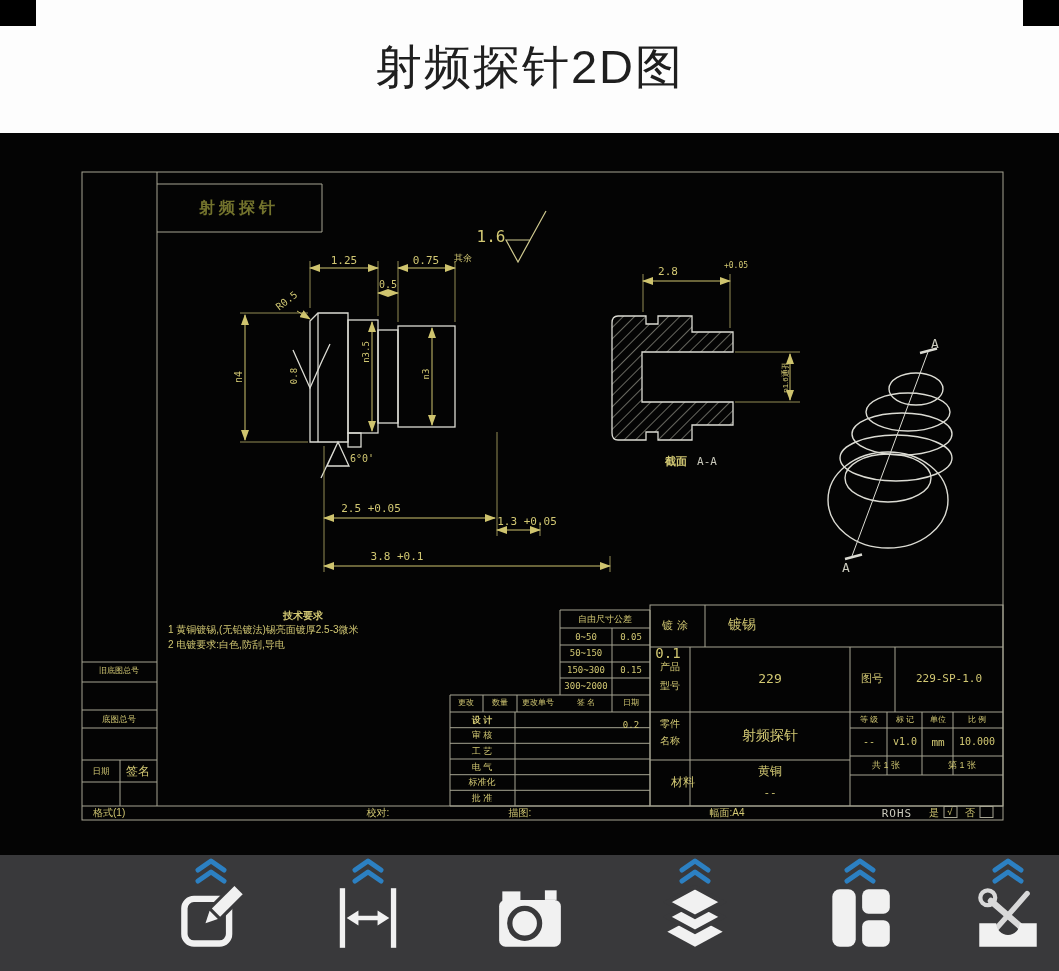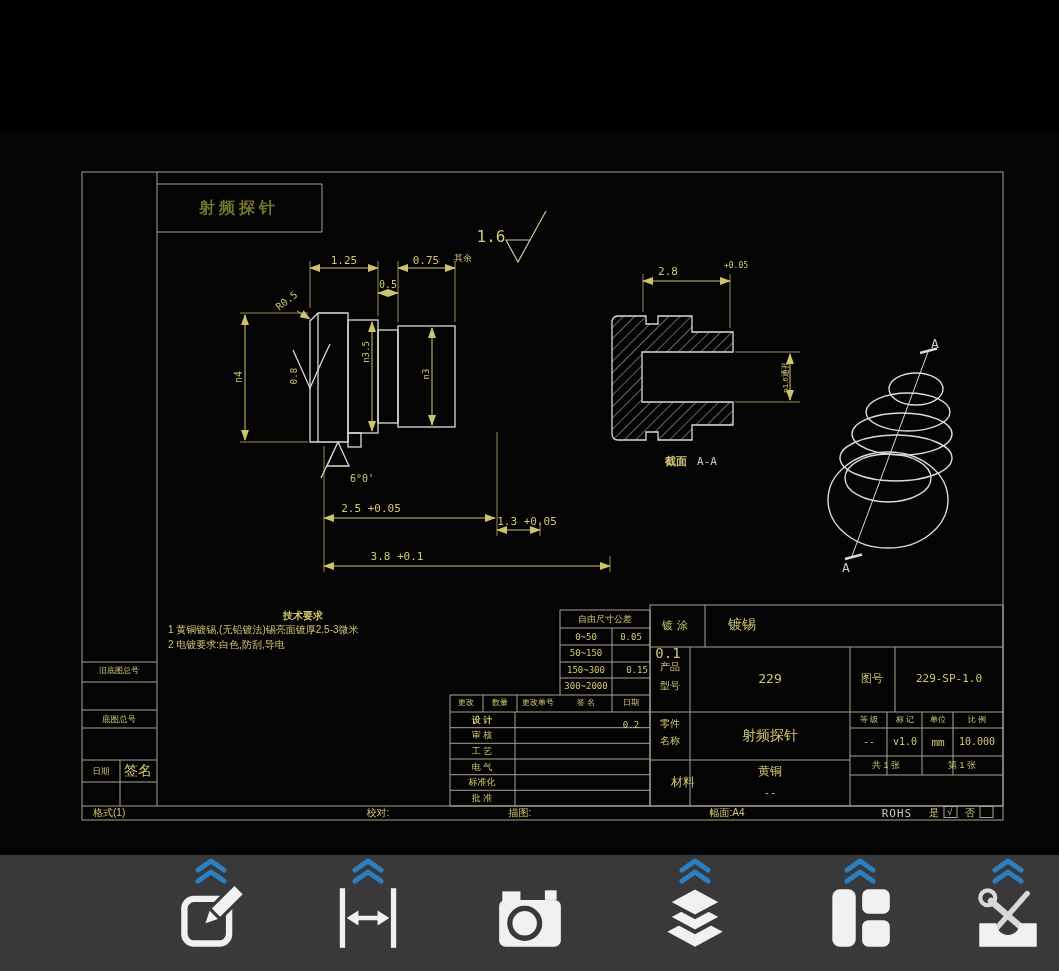--- a/index.html
+++ b/index.html
@@ -24,20 +24,25 @@
   .toolbar{position:absolute;left:0;top:855px;width:1059px;height:116px;background:#39393b;}
   .tool{position:absolute;top:0;width:92px;height:116px;cursor:pointer;}
   .tool .chev{position:absolute;left:50%;top:3px;transform:translateX(-50%);}
   .tool .ic{position:absolute;left:50%;top:30px;transform:translateX(-50%);}
 </style>
 </head>
 <body>
 
 <div id="app">
 
+  <div class="header">
+    <div class="corner l"></div>
+    <div class="corner r"></div>
+    <div class="title">射频探针2D图</div>
+  </div>
 
   <div class="canvas"></div>
 
   <svg id="cad" viewBox="0 0 1059 971" xmlns="http://www.w3.org/2000/svg">
     <defs>
       <pattern id="hatch" width="8" height="8" patternUnits="userSpaceOnUse" patternTransform="rotate(45)">
         <line x1="0" y1="0" x2="0" y2="8" stroke="#c9c9ba" stroke-width="1"></line>
       </pattern>
       <marker id="ar" markerWidth="11" markerHeight="8" refX="10" refY="4" orient="auto-start-reverse">
         <path d="M0,0 L11,4 L0,8 Z" fill="#cfc46e"></path>
@@ -160,21 +165,21 @@
   <div class="tx" style="left:491px;top:237px;font-size:16px;">1.6</div>
 
   <div class="tx r90" style="left:239px;top:377px;font-size:10px;">n4</div>
   <div class="tx" style="left:344px;top:260px;font-size:11px;">1.25</div>
   <div class="tx" style="left:426px;top:260px;font-size:11px;">0.75</div>
   <div class="tx" style="left:388px;top:285px;font-size:10px;">0.5</div>
   <div class="tx r38" style="left:287px;top:301px;font-size:10px;">R0.5</div>
   <div class="tx r90" style="left:294px;top:376px;font-size:9px;">0.8</div>
   <div class="tx r90" style="left:366px;top:352px;font-size:9px;">n3.5</div>
   <div class="tx r90" style="left:426px;top:374px;font-size:9px;">n3</div>
-  <div class="tx" style="left:362px;top:459px;font-size:10px;margin-top:20px;">6°0'</div>
+  <div class="tx" style="left:362px;top:459px;font-size:10px;">6°0'</div>
   <div class="tx" style="left:371px;top:508px;font-size:11px;">2.5 +0.05</div>
   <div class="tx" style="left:527px;top:521px;font-size:11px;">1.3 +0.05</div>
   <div class="tx" style="left:397px;top:556px;font-size:11px;">3.8 +0.1</div>
 
   <div class="tx" style="left:668px;top:271px;font-size:11px;">2.8</div>
   <div class="tx" style="left:704px;top:266px;font-size:8px;margin-left:32px;">+0.05</div>
   <div class="tx cn" style="left:676px;top:461px;font-size:11px;font-weight:bold;">截面</div>
   <div class="tx pale" style="left:707px;top:461px;font-size:11px;">A-A</div>
   <div class="tx cn r90" style="left:786px;top:377px;font-size:8px;">n1.6通孔</div>
   <div class="tx pale" style="left:935px;top:343px;font-size:13px;">A</div>
@@ -183,21 +188,21 @@
   <div class="tx cn" style="left:303px;top:616px;font-size:10px;font-weight:bold;">技术要求</div>
   <div class="tx cn la" style="left:168px;top:630px;font-size:10px;">1 黄铜镀锡,(无铅镀法)锡亮面镀厚2.5-3微米</div>
   <div class="tx cn la" style="left:168px;top:645px;font-size:10px;">2 电镀要求:白色,防刮,导电</div>
 
   <div class="tx cn" style="left:605px;top:619px;font-size:9px;">自由尺寸公差</div>
   <div class="tx" style="left:586px;top:637px;font-size:9px;">0~50</div>
   <div class="tx" style="left:631px;top:637px;font-size:9px;">0.05</div>
   <div class="tx" style="left:586px;top:653px;font-size:9px;">50~150</div>
   <div class="tx" style="left:631px;top:653px;font-size:14px;margin-left:37px;">0.1</div>
   <div class="tx" style="left:586px;top:670px;font-size:9px;">150~300</div>
-  <div class="tx" style="left:631px;top:670px;font-size:9px;margin-left:6px;">0.15</div>
+  <div class="tx" style="left:631px;top:670px;font-size:9px;">0.15</div>
   <div class="tx" style="left:586px;top:686px;font-size:9px;">300~2000</div>
   <div class="tx" style="left:631px;top:686px;font-size:9px;margin-top:39px;">0.2</div>
 
   <div class="tx cn" style="left:466px;top:703px;font-size:8px;">更改</div>
   <div class="tx cn" style="left:500px;top:703px;font-size:8px;">数量</div>
   <div class="tx cn" style="left:538px;top:703px;font-size:8px;">更改单号</div>
   <div class="tx cn" style="left:586px;top:703px;font-size:8px;">签 名</div>
   <div class="tx cn" style="left:631px;top:703px;font-size:8px;">日期</div>
 
   <div class="tx cn" style="left:482px;top:720px;font-size:9px;font-weight:bold;">设 计</div>
@@ -227,21 +232,21 @@
   <div class="tx" style="left:869px;top:742px;font-size:10px;">--</div>
   <div class="tx" style="left:905px;top:742px;font-size:10px;">v1.0</div>
   <div class="tx" style="left:938px;top:742px;font-size:11px;">mm</div>
   <div class="tx" style="left:977px;top:742px;font-size:10px;">10.000</div>
   <div class="tx cn" style="left:886px;top:765px;font-size:9px;">共 1 张</div>
   <div class="tx cn" style="left:962px;top:765px;font-size:9px;">第 1 张</div>
 
   <div class="tx cn" style="left:119px;top:671px;font-size:8px;">旧底图总号</div>
   <div class="tx cn" style="left:119px;top:719px;font-size:8.5px;">底图总号</div>
   <div class="tx cn" style="left:101px;top:771px;font-size:8.5px;">日期</div>
-  <div class="tx cn" style="left:138px;top:771px;font-size:14px;font-family:Liberation Mono, monospace;">签名</div>
+  <div class="tx cn" style="left:138px;top:771px;font-size:12px;">签名</div>
 
   <div class="tx cn la" style="left:93px;top:813px;font-size:10px;">格式(1)</div>
   <div class="tx cn" style="left:378px;top:813px;font-size:10px;">校对:</div>
   <div class="tx cn" style="left:520px;top:813px;font-size:10px;">描图:</div>
   <div class="tx cn" style="left:727px;top:813px;font-size:10px;">幅面:A4</div>
   <div class="tx pale" style="left:897px;top:813px;font-size:11px;letter-spacing:1px;">ROHS</div>
   <div class="tx cn" style="left:934px;top:813px;font-size:10px;">是</div>
   <div class="tx" style="left:950px;top:812px;font-size:9px;">√</div>
   <div class="tx cn" style="left:970px;top:813px;font-size:10px;">否</div>
 

